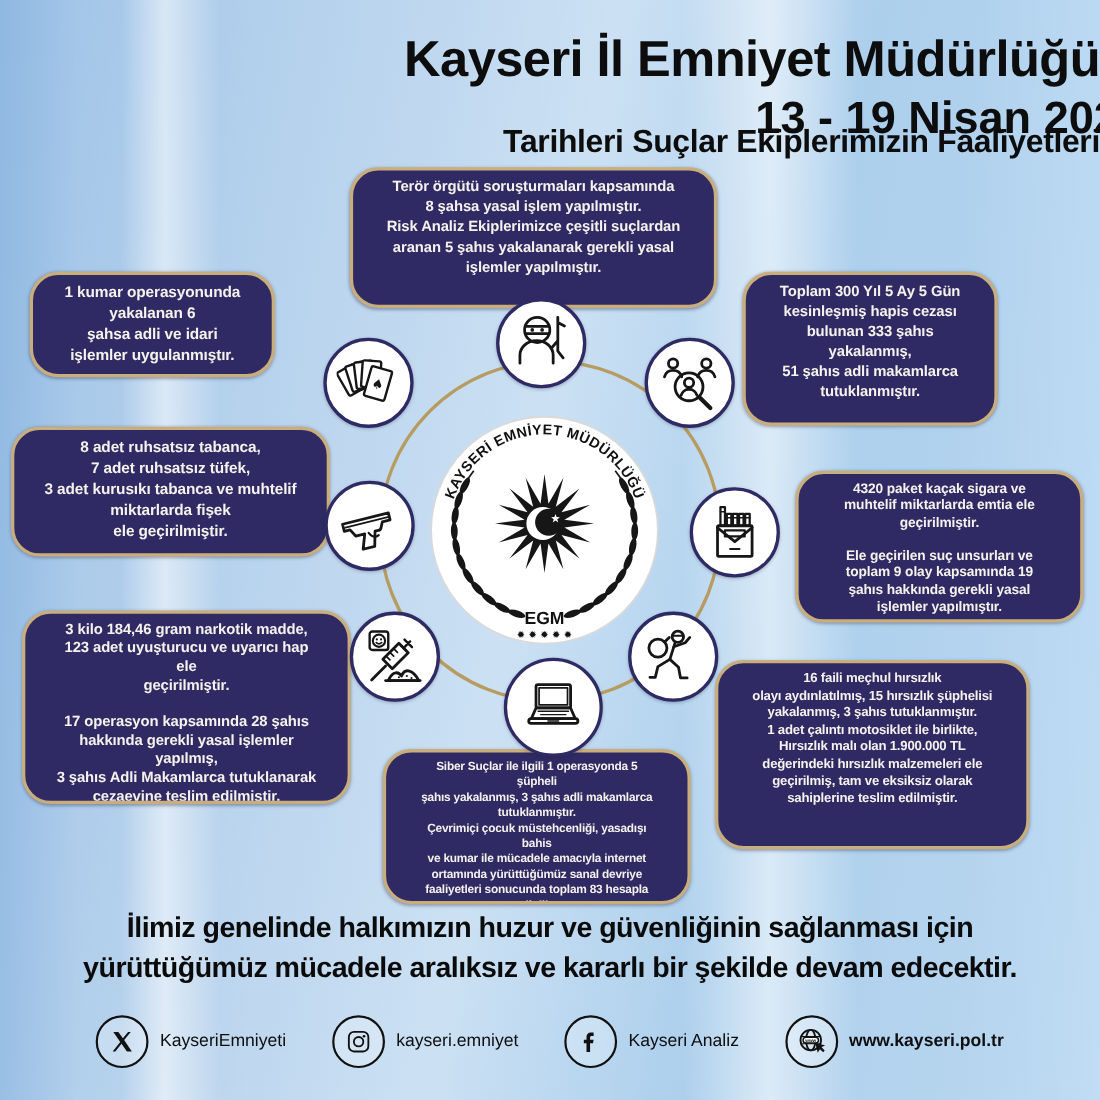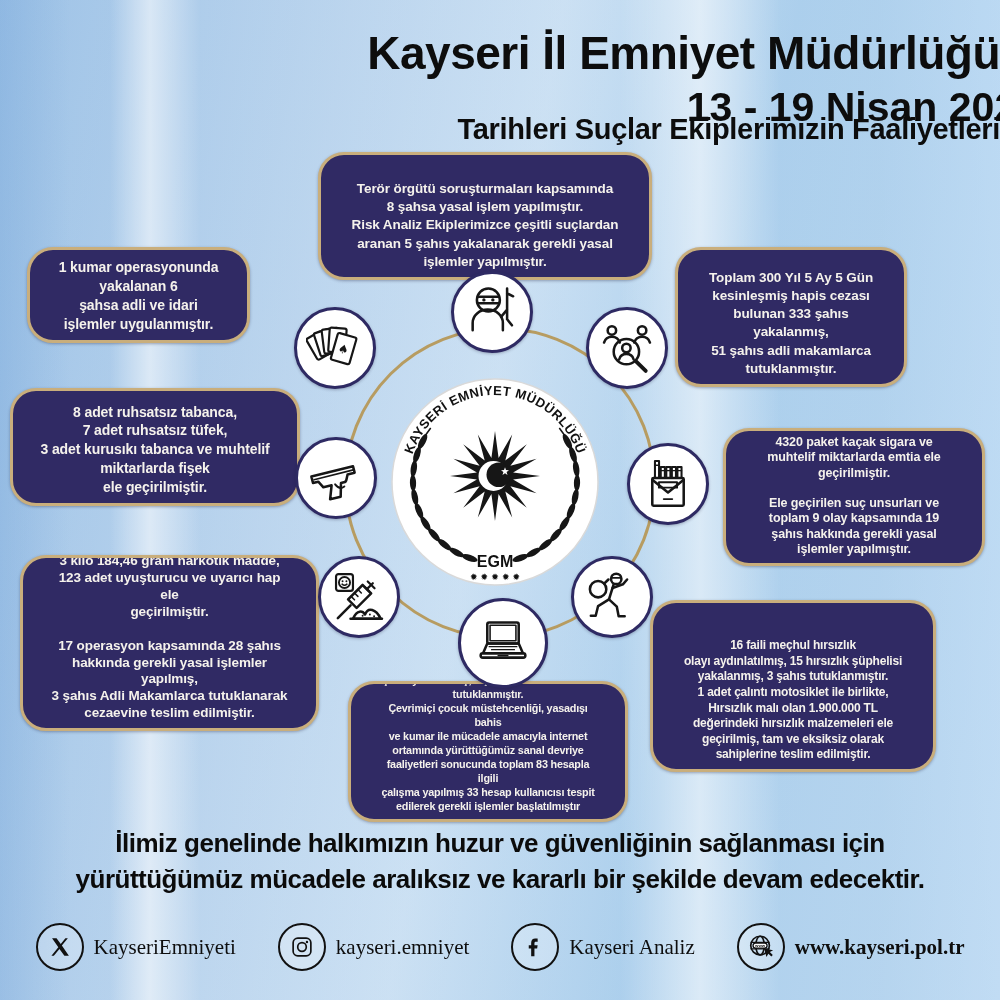--- a/index.html
+++ b/index.html
@@ -10,41 +10,41 @@
     background:
       linear-gradient(90deg,rgba(255,255,255,0) 11%,rgba(255,255,255,.55) 15%,rgba(255,255,255,0) 20%),
       linear-gradient(90deg,rgba(110,160,215,.30) 0,rgba(110,160,215,0) 7%),
       linear-gradient(90deg,rgba(255,255,255,0) 62%,rgba(255,255,255,.55) 70%,rgba(255,255,255,0) 78%),
       linear-gradient(90deg,rgba(130,175,220,.25) 88%,rgba(170,205,240,.35) 100%);}
   .hdr{position:absolute;left:0;width:1000px;text-align:right;color:#0d0d0d;}
   .hdr-title{top:26px;font-size:46px;font-weight:700;letter-spacing:-.5px;}
   .hdr-date{top:84px;font-size:41px;font-weight:700;padding-left:40px;}
   .hdr-sub{top:113px;font-size:29px;font-weight:700;letter-spacing:-.3px;}
   .info-box{position:absolute;z-index:2;background:#302a64;border:3px solid #c9ae7c;border-radius:26px;
-    box-shadow:0 1px 3px rgba(30,30,60,.35);display:flex;align-items:flex-end;justify-content:center;
+    box-shadow:0 1px 3px rgba(30,30,60,.35);display:flex;align-items:flex-start;justify-content:center;
     overflow:hidden;box-sizing:border-box;padding:6px 27px;}
   .box-text{white-space:pre-line;text-align:center;color:#f5f2ec;font-weight:700;line-height:1.33;letter-spacing:-.1px;width:100%;}
   .gold-ring{position:absolute;z-index:1;left:344px;top:327px;width:306px;height:306px;border:3px solid #b79c61;border-radius:50%;}
   .icon-circle{position:absolute;z-index:4;width:82px;height:82px;border-radius:50%;background:#fff;
     border:3.5px solid #2e2a63;box-sizing:border-box;display:flex;align-items:center;justify-content:center;
     box-shadow:0 1px 3px rgba(30,30,60,.3);}
   .icon-circle svg{width:58px;height:58px;stroke:#161616;stroke-width:2.1;fill:none;stroke-linecap:round;stroke-linejoin:round;}
   .icon-circle .f{fill:#161616;stroke:none;}
   .icon-circle .ft{fill:#161616;stroke:none;font-family:"DejaVu Sans",sans-serif;font-weight:bold;}
   .card-g rect{fill:#fff;stroke:#161616;stroke-width:1.8;}
   .emblem{position:absolute;z-index:3;left:385px;top:374px;width:220px;height:220px;}
   .closing{position:absolute;left:0;top:826px;width:1000px;text-align:center;font-size:26px;font-weight:700;
     letter-spacing:-.5px;line-height:1.38;color:#0b0b0b;white-space:pre-line;}
   .footer{position:absolute;left:0;top:912px;width:1000px;display:flex;justify-content:center;gap:42px;align-items:center;height:70px;}
   .social-item{display:flex;align-items:center;gap:10px;}
   .s-icon{width:44px;height:44px;border-radius:50%;border:2px solid #111;display:flex;align-items:center;justify-content:center;background:rgba(255,255,255,.25);}
   .s-icon svg{width:28px;height:28px;stroke:#111;stroke-width:1.8;fill:none;stroke-linecap:round;stroke-linejoin:round;overflow:visible;}
   .s-icon .f{fill:#111;stroke:none;}
   .s-icon .ft2{fill:#111;stroke:none;font-family:"Liberation Sans",sans-serif;font-weight:bold;}
-  .s-label{font-family:Liberation Serif, serif;font-size:21px;color:#0e0e0e;}
+  .s-label{font-family:Liberation Sans, sans-serif;font-size:16px;color:#0e0e0e;}
   .s-label.bold{font-weight:700;}
   .emblem .etext{font-family:"Liberation Sans",sans-serif;font-weight:bold;fill:#111;}
 </style>
 </head>
 <body>
 
 <div class="poster">
   <div class="bg-stripes"></div>
 
   <div class="hdr hdr-title">Kayseri İl Emniyet Müdürlüğü</div>

